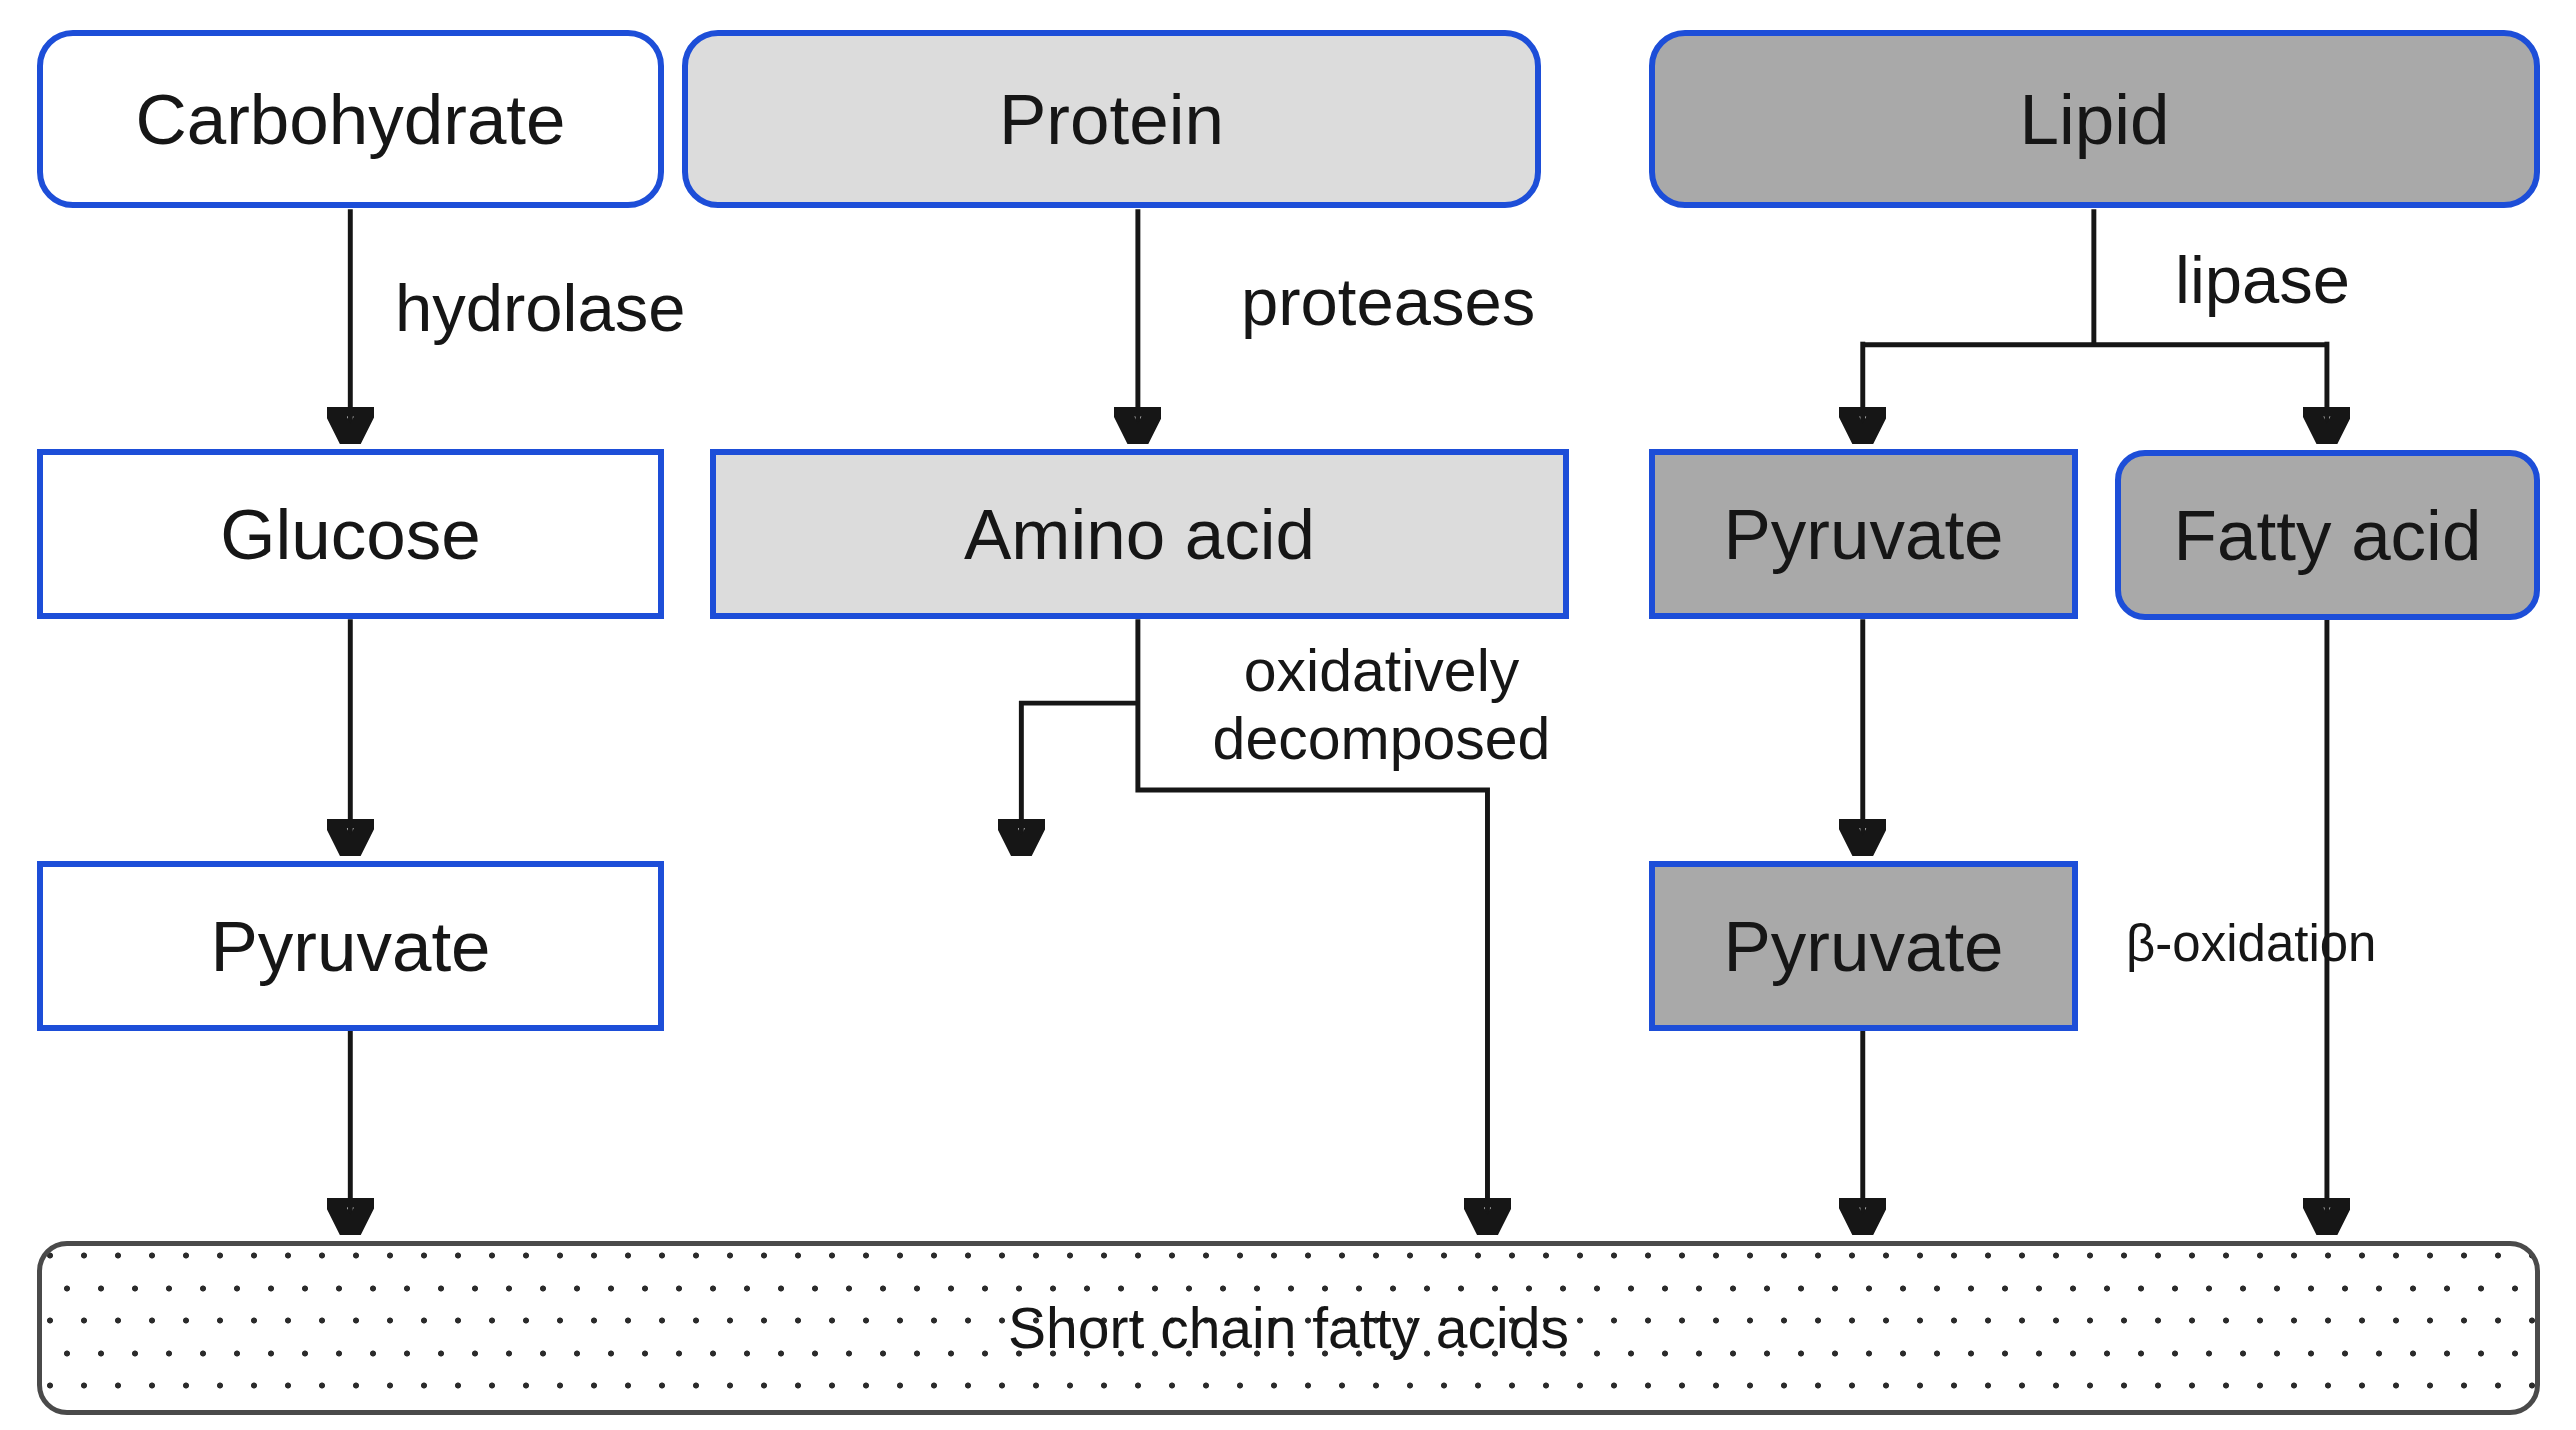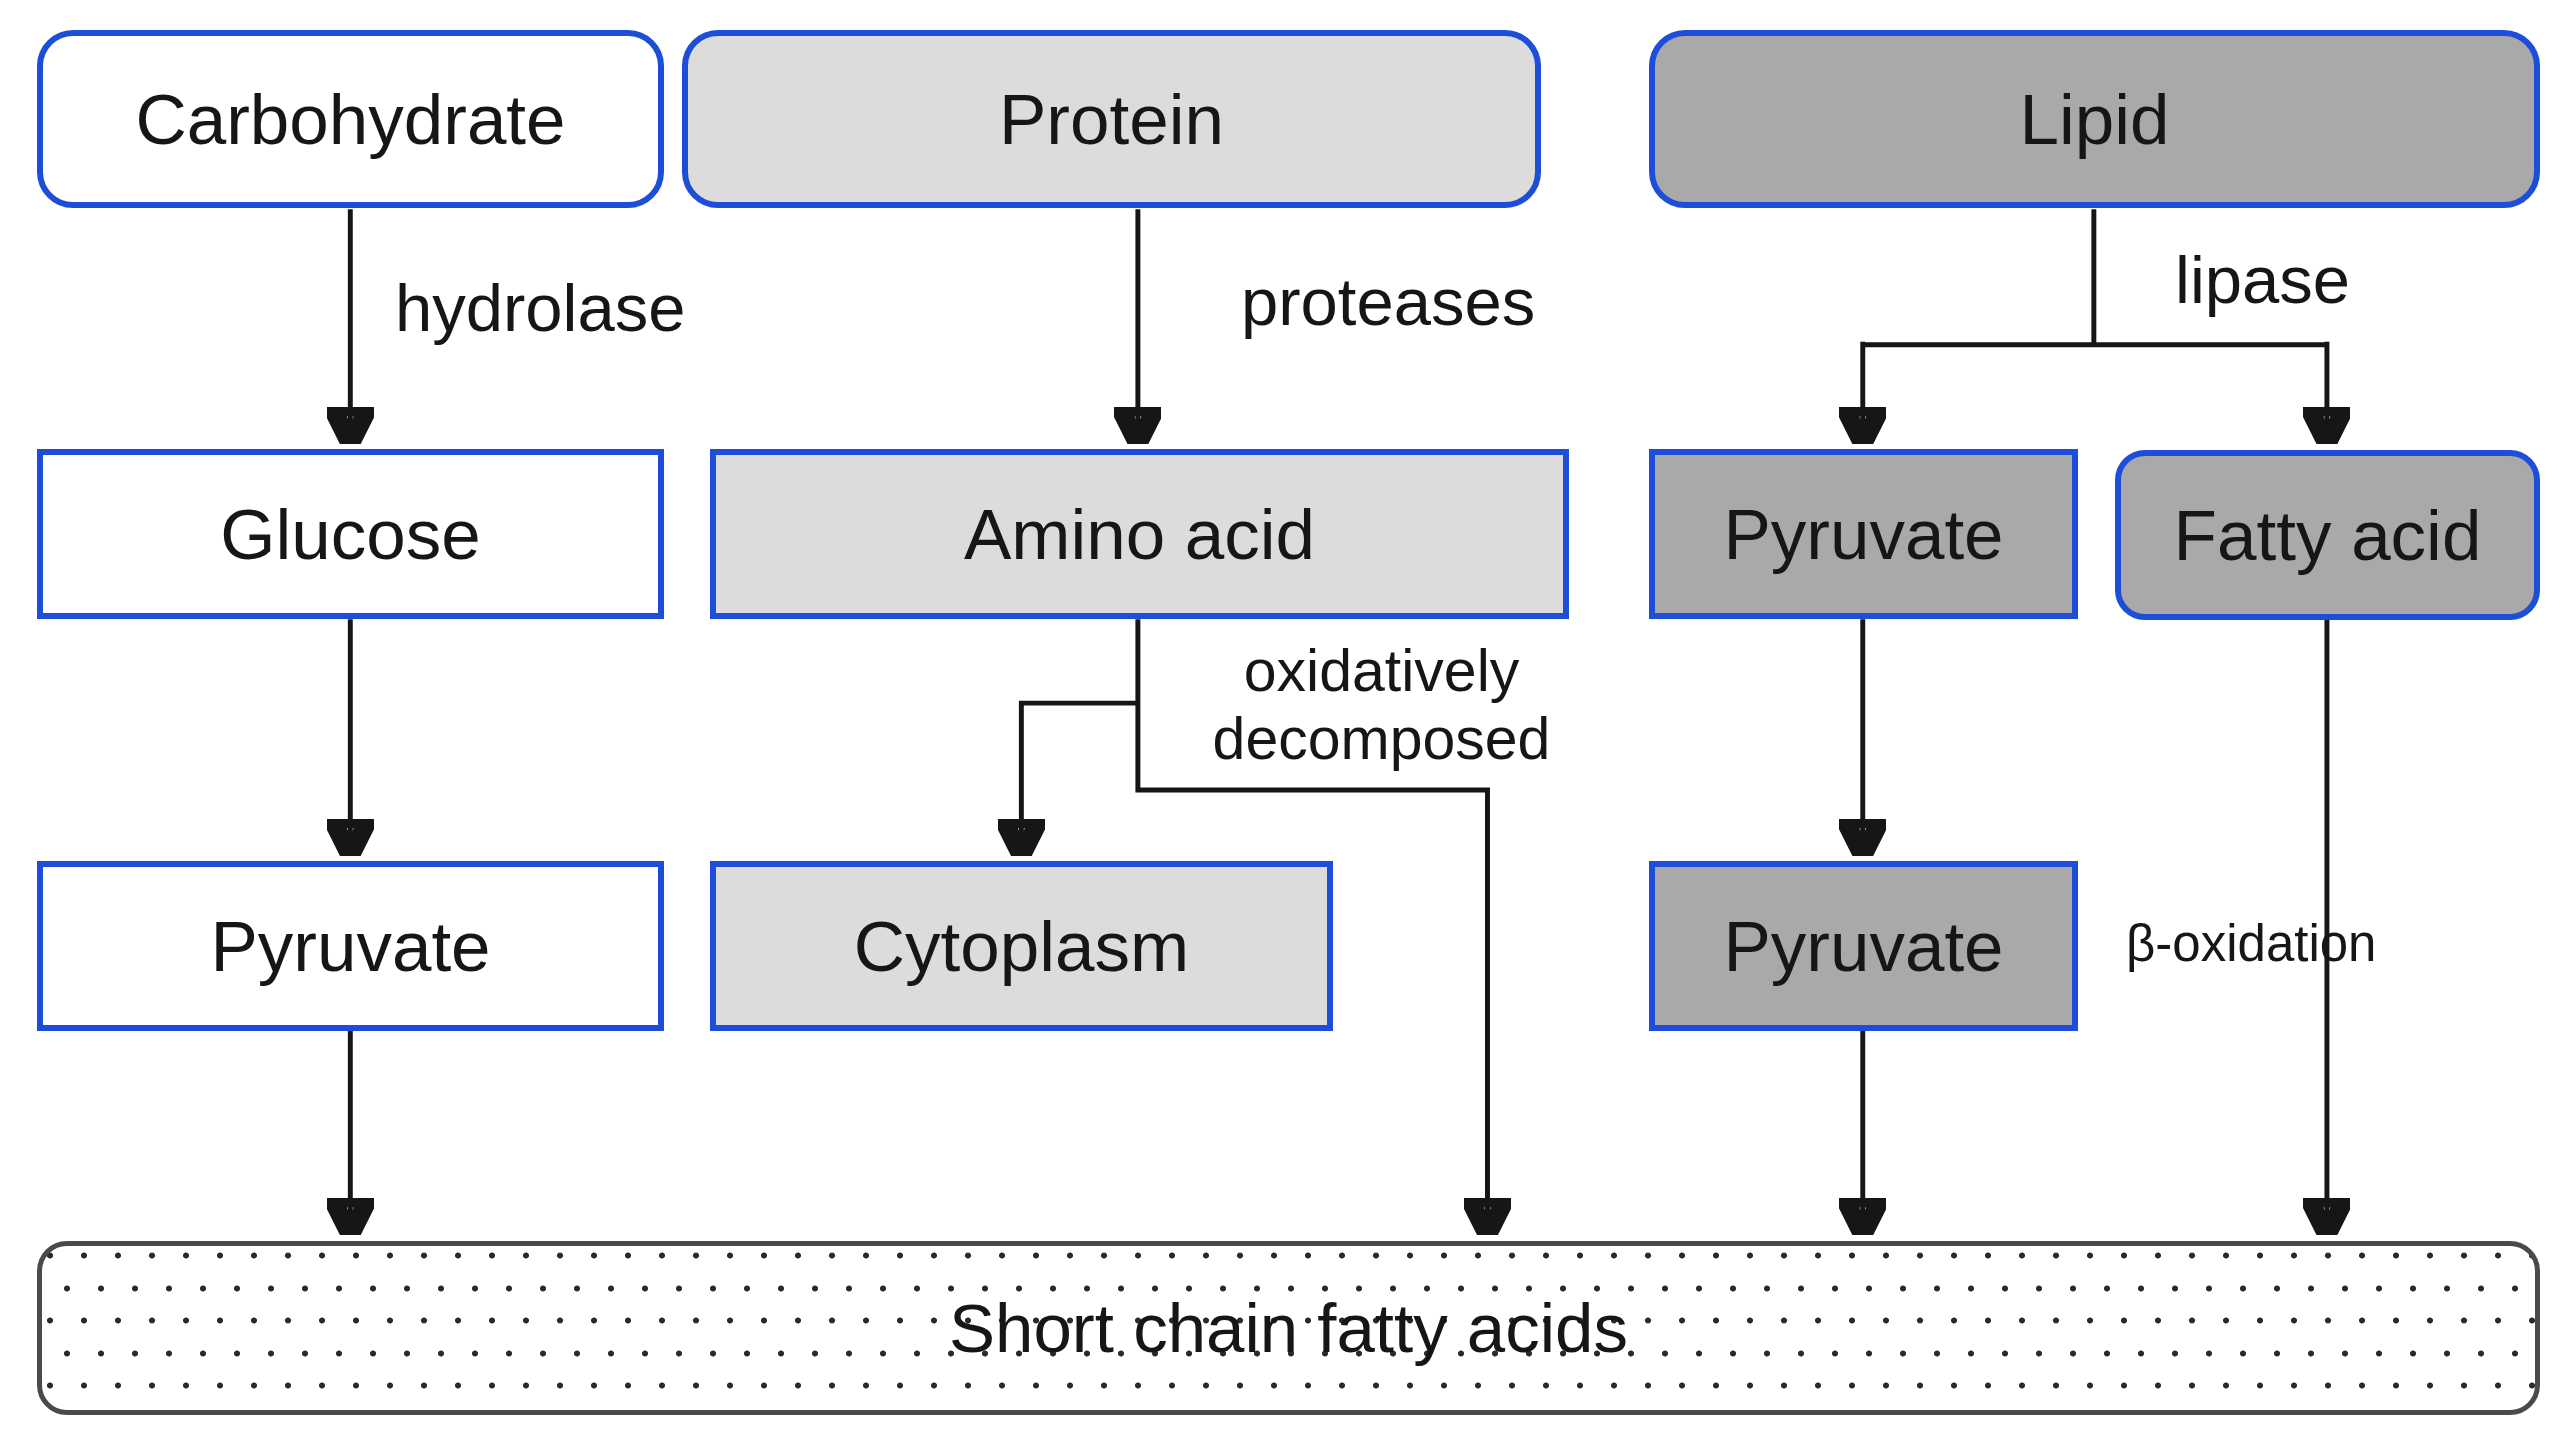--- a/index.html
+++ b/index.html
@@ -39,21 +39,21 @@
     white-space: nowrap;
     text-align: center;
   }
   .rounded { border-radius: 36px; }
   .fill-white { background: #ffffff; }
   .fill-lgray { background: #dcdcdc; }
   .fill-dgray { background: #a9a9a9; }
   .node-sink {
     border: 5px solid #4a4a4a;
     border-radius: 30px;
-    font-size: 69px;
+    font-size: 57px;
     background-color: #ffffff;
     background-image:
       radial-gradient(circle, #2b2b2b 2.6px, transparent 3.4px),
       radial-gradient(circle, #2b2b2b 2.6px, transparent 3.4px);
     background-size: 34px 65px, 34px 65px;
     background-position: 8px 10px, 25px 42px;
   }
   .edge-label {
     position: absolute;
     font-size: 67px;
@@ -101,21 +101,20 @@
   <div class="edge-label" style="left:2175px; top:241px;">lipase</div>
 
   <div class="node fill-white" style="left:37px; top:449px; width:627px; height:170px;">Glucose</div>
   <div class="node fill-lgray" style="left:710px; top:449px; width:859px; height:170px;">Amino acid</div>
   <div class="node fill-dgray" style="left:1649px; top:449px; width:429px; height:170px;">Pyruvate</div>
   <div class="node fill-dgray" style="left:2115px; top:450px; width:425px; height:170px;border-radius:30px;">Fatty acid</div>
 
   <div class="edge-label edge-label-wrap" style="left:1166px; top:638px; width:431px;">oxidatively decomposed</div>
 
   <div class="node fill-white" style="left:37px; top:861px; width:627px; height:170px;">Pyruvate</div>
-  <div class="node fill-lgray" style="left:710px; top:861px; width:623px; height:170px;">Cytoplasm</div>
   <div class="node fill-dgray" style="left:1649px; top:861px; width:429px; height:170px;">Pyruvate</div>
 
   <div class="edge-label" style="left:2126px; top:915px; font-size:51px;">β-oxidation</div>
 
   <div class="node node-sink" style="left:37px; top:1241px; width:2503px; height:174px;">Short chain fatty acids</div>
 
 </div>
 
 
 </body></html>

